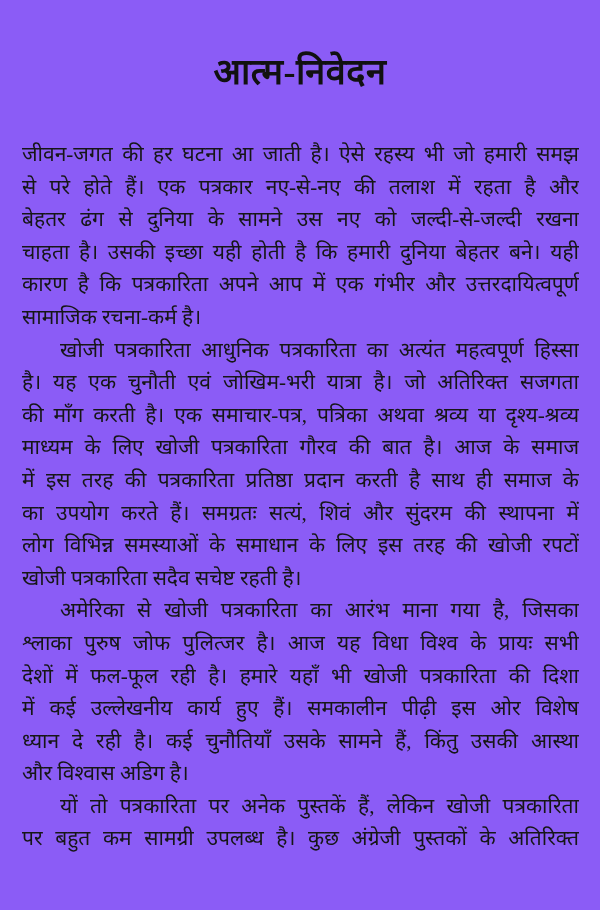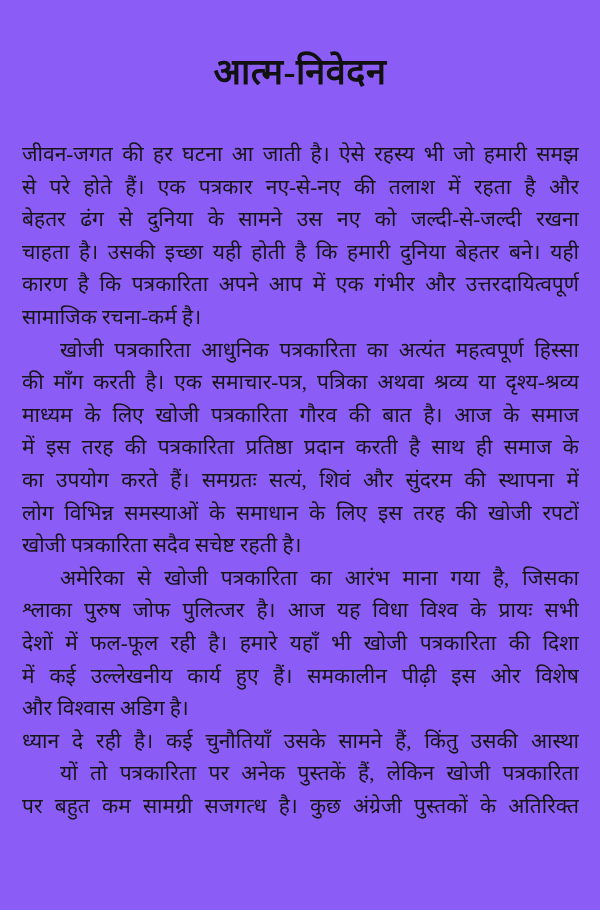--- a/index.html
+++ b/index.html
@@ -56,33 +56,34 @@
       <div class="para">
         <div class="line justify-wrap">जीवन-जगत की हर घटना आ जाती है। ऐसे रहस्य भी जो हमारी समझ</div>
         <div class="line justify-wrap">से परे होते हैं। एक पत्रकार नए-से-नए की तलाश में रहता है और</div>
         <div class="line justify-wrap">बेहतर ढंग से दुनिया के सामने उस नए को जल्दी-से-जल्दी रखना</div>
         <div class="line justify-wrap">चाहता है। उसकी इच्छा यही होती है कि हमारी दुनिया बेहतर बने। यही</div>
         <div class="line justify-wrap">कारण है कि पत्रकारिता अपने आप में एक गंभीर और उत्तरदायित्वपूर्ण</div>
         <div class="line para-end">सामाजिक रचना-कर्म है।</div>
       </div>
       <div class="para">
         <div class="line first justify-wrap">खोजी पत्रकारिता आधुनिक पत्रकारिता का अत्यंत महत्वपूर्ण हिस्सा</div>
+        <div class="line justify-wrap">है। यह एक चुनौती एवं जोखिम-भरी यात्रा है। जो अतिरिक्त सजगता</div>
         <div class="line justify-wrap">की माँग करती है। एक समाचार-पत्र, पत्रिका अथवा श्रव्य या दृश्य-श्रव्य</div>
         <div class="line justify-wrap">माध्यम के लिए खोजी पत्रकारिता गौरव की बात है। आज के समाज</div>
         <div class="line justify-wrap">में इस तरह की पत्रकारिता प्रतिष्ठा प्रदान करती है साथ ही समाज के</div>
         <div class="line justify-wrap">का उपयोग करते हैं। समग्रतः सत्यं, शिवं और सुंदरम की स्थापना में</div>
         <div class="line justify-wrap">लोग विभिन्न समस्याओं के समाधान के लिए इस तरह की खोजी रपटों</div>
         <div class="line para-end">खोजी पत्रकारिता सदैव सचेष्ट रहती है।</div>
       </div>
       <div class="para">
         <div class="line first justify-wrap">अमेरिका से खोजी पत्रकारिता का आरंभ माना गया है, जिसका</div>
         <div class="line justify-wrap">श्लाका पुरुष जोफ पुलित्जर है। आज यह विधा विश्व के प्रायः सभी</div>
         <div class="line justify-wrap">देशों में फल-फूल रही है। हमारे यहाँ भी खोजी पत्रकारिता की दिशा</div>
         <div class="line justify-wrap">में कई उल्लेखनीय कार्य हुए हैं। समकालीन पीढ़ी इस ओर विशेष</div>
+        <div class="line justify-wrap">ध्यान दे रही है। कई चुनौतियाँ उसके सामने हैं, किंतु उसकी आस्था</div>
         <div class="line para-end">और विश्वास अडिग है।</div>
-        <div class="line justify-wrap">ध्यान दे रही है। कई चुनौतियाँ उसके सामने हैं, किंतु उसकी आस्था</div>
       </div>
       <div class="para">
         <div class="line first justify-wrap">यों तो पत्रकारिता पर अनेक पुस्तकें हैं, लेकिन खोजी पत्रकारिता</div>
-        <div class="line justify-wrap">पर बहुत कम सामग्री सजगत्ध है। कुछ अंग्रेजी पुस्तकों के अतिरिक्त</div>
+        <div class="line justify-wrap">पर बहुत कम सामग्री उपलब्ध है। कुछ अंग्रेजी पुस्तकों के अतिरिक्त</div>
       </div>
     </div>
 </div>
 
 </body></html>

